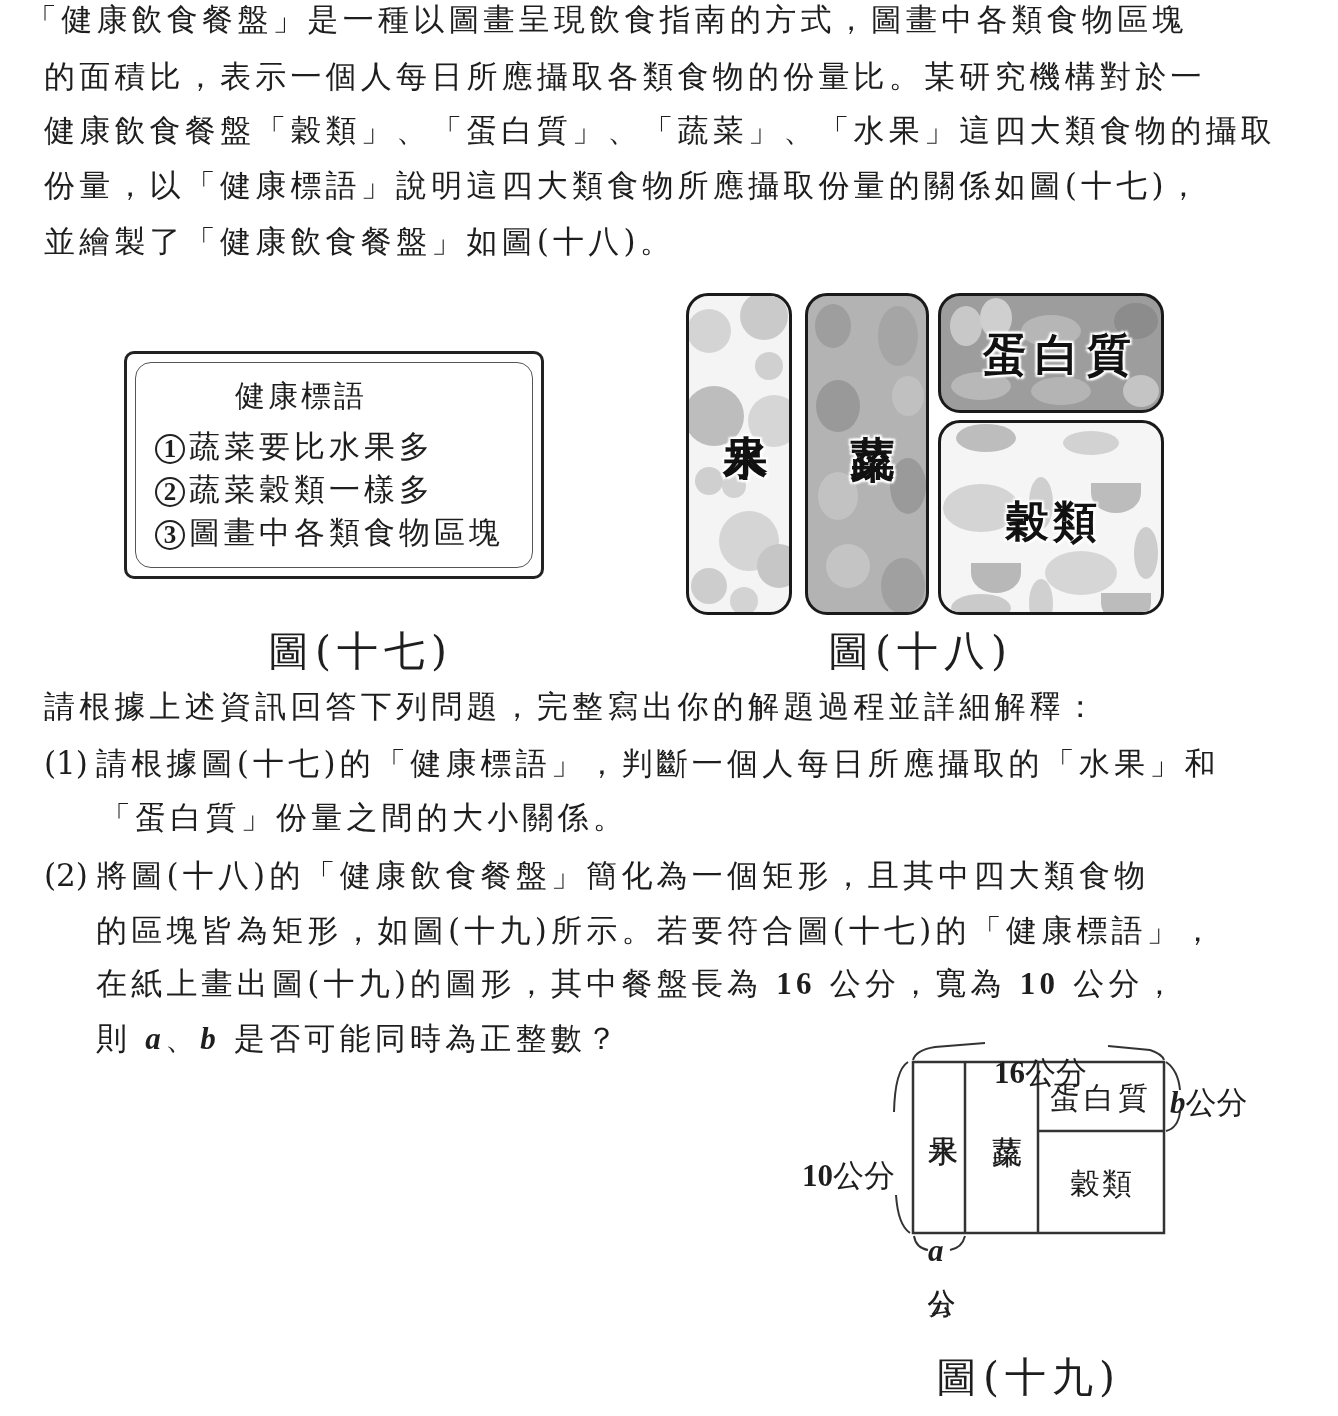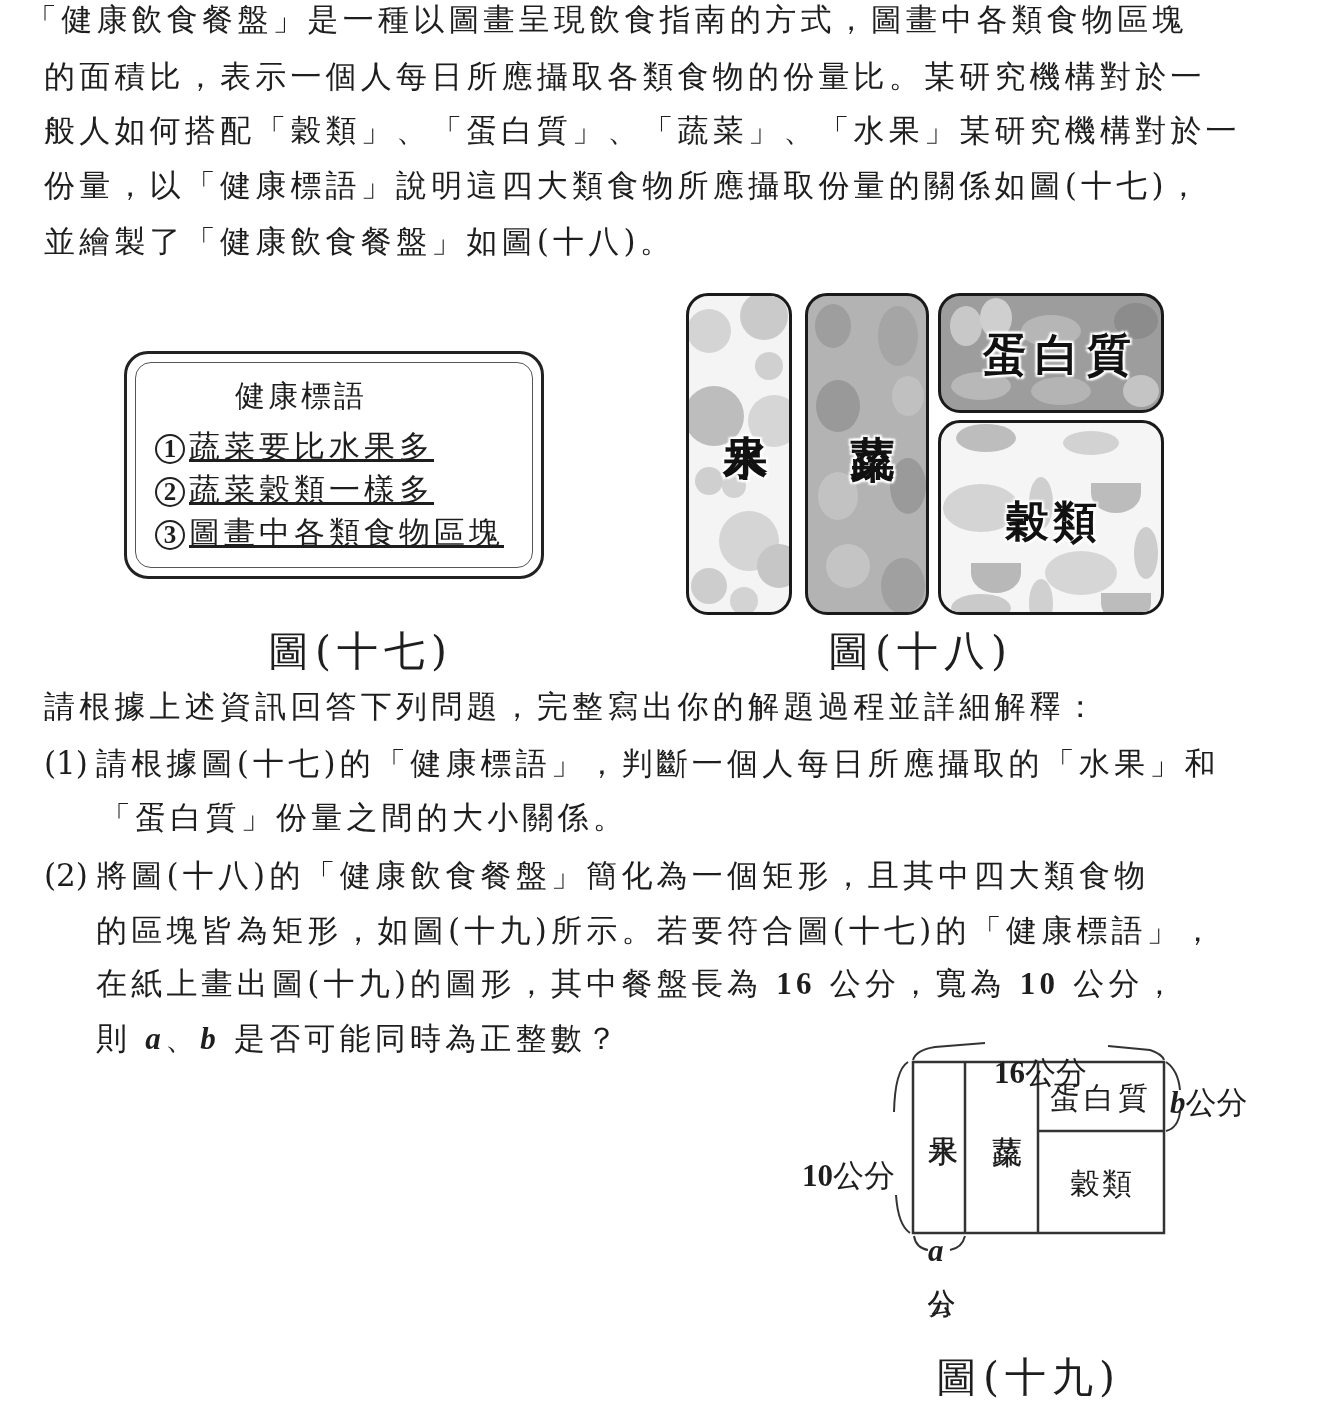--- a/index.html
+++ b/index.html
@@ -5,25 +5,25 @@
   html, body { margin:0; padding:0; background:#ffffff; }
   body { width:1338px; height:1416px; position:relative; overflow:hidden;
          font-family:"DejaVu Serif","Liberation Serif",serif; color:#1e1e1e; }
   .line { position:absolute; font-size:31px; letter-spacing:4.2px; white-space:nowrap; line-height:40px; }
   .bold { font-weight:bold; font-family:Liberation Serif, serif; }
   .ital { font-style:italic; font-weight:bold; font-family:"Liberation Serif","DejaVu Serif",serif; }
   .cap { position:absolute; font-size:41px; letter-spacing:6px; white-space:nowrap; }
 
   
   #fig17 { position:absolute; left:124px; top:351px; width:420px; height:228px;
-           border:3px solid #222; border-radius:24px; box-sizing:border-box; }
+           border:3px solid #222; border-radius:10px; box-sizing:border-box; }
   #fig17 .inner { position:absolute; left:8px; top:8px; right:8px; bottom:8px;
                   border:1.5px solid #555; border-radius:16px; }
   #fig17 .title { position:absolute; left:108px; top:22px; font-size:30px; letter-spacing:3px; }
-  #fig17 .slogan { position:absolute; left:28px; font-size:31px; letter-spacing:4px; white-space:nowrap;text-decoration:underline; }
+  #fig17 .slogan { position:absolute; left:28px; font-size:31px; letter-spacing:4px; white-space:nowrap; }
   .circnum { display:inline-block; width:30px; height:30px; border:2.5px solid #222; border-radius:50%;
              text-align:center; line-height:30px; font-weight:bold; font-size:25px; letter-spacing:0;
              font-family:"Liberation Serif",serif; vertical-align:middle; margin-right:4px; box-sizing:border-box; line-height:26px;}
 
   
   .plate { position:absolute; border:3.5px solid #1a1a1a; border-radius:22px; box-sizing:border-box; overflow:hidden; }
   .plate .pat { position:absolute; inset:0; }
   .plate .lbl { position:absolute; font-size:44px; color:#111; font-weight:bold;
                 text-shadow: 0 0 3px #fff, 0 0 3px #fff, 2px 2px 2px #fff, -2px -2px 2px #fff, 2px -2px 2px #fff, -2px 2px 2px #fff; }
   .vert { writing-mode:vertical-rl; letter-spacing:4px; }
@@ -31,21 +31,21 @@
   
   #fig19 { position:absolute; left:0; top:0; width:1338px; height:1416px; pointer-events:none; }
   .f19text { position:absolute; font-size:31px; white-space:nowrap; }
 </style>
 </head>
 <body>
 
 <div>
   <div class="line" style="left:26px;top:0px;font-family:Liberation Serif, serif;">「健康飲食餐盤」是一種以圖畫呈現飲食指南的方式，圖畫中各類食物區塊</div>
   <div class="line" style="left:44px;top:56px;">的面積比，表示一個人每日所應攝取各類食物的份量比。某研究機構對於一</div>
-  <div class="line" style="left:44px;top:110px;">般人如何搭配「穀類」、「蛋白質」、「蔬菜」、「水果」某研究機構對於一</div>
+  <div class="line" style="left:44px;top:110px;">健康飲食餐盤「穀類」、「蛋白質」、「蔬菜」、「水果」這四大類食物的攝取</div>
   <div class="line" style="left:44px;top:165px;">份量，以「健康標語」說明這四大類食物所應攝取份量的關係如圖(十七)，</div>
   <div class="line" style="left:44px;top:221px;">並繪製了「健康飲食餐盤」如圖(十八)。</div>
 </div>
 
 <div id="fig17">
   <div class="inner"></div>
   <div class="title">健康標語</div>
   <div class="slogan" style="top:72px;">
     <span class="circnum">1</span><span>蔬菜要比水果多</span>
   </div>

